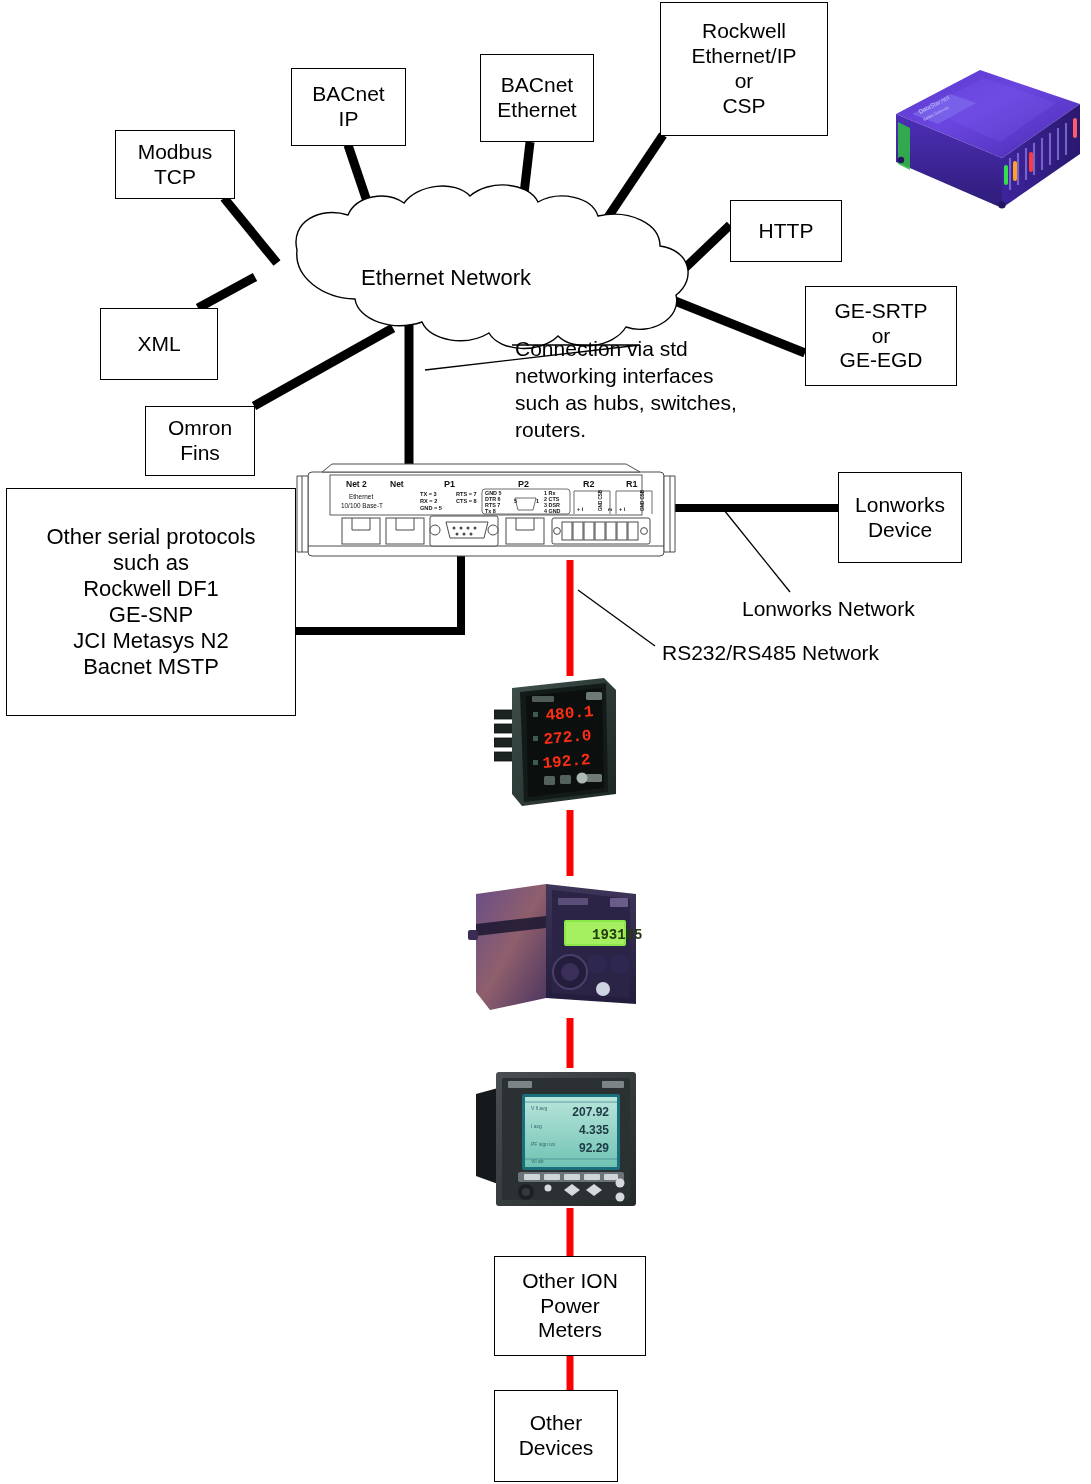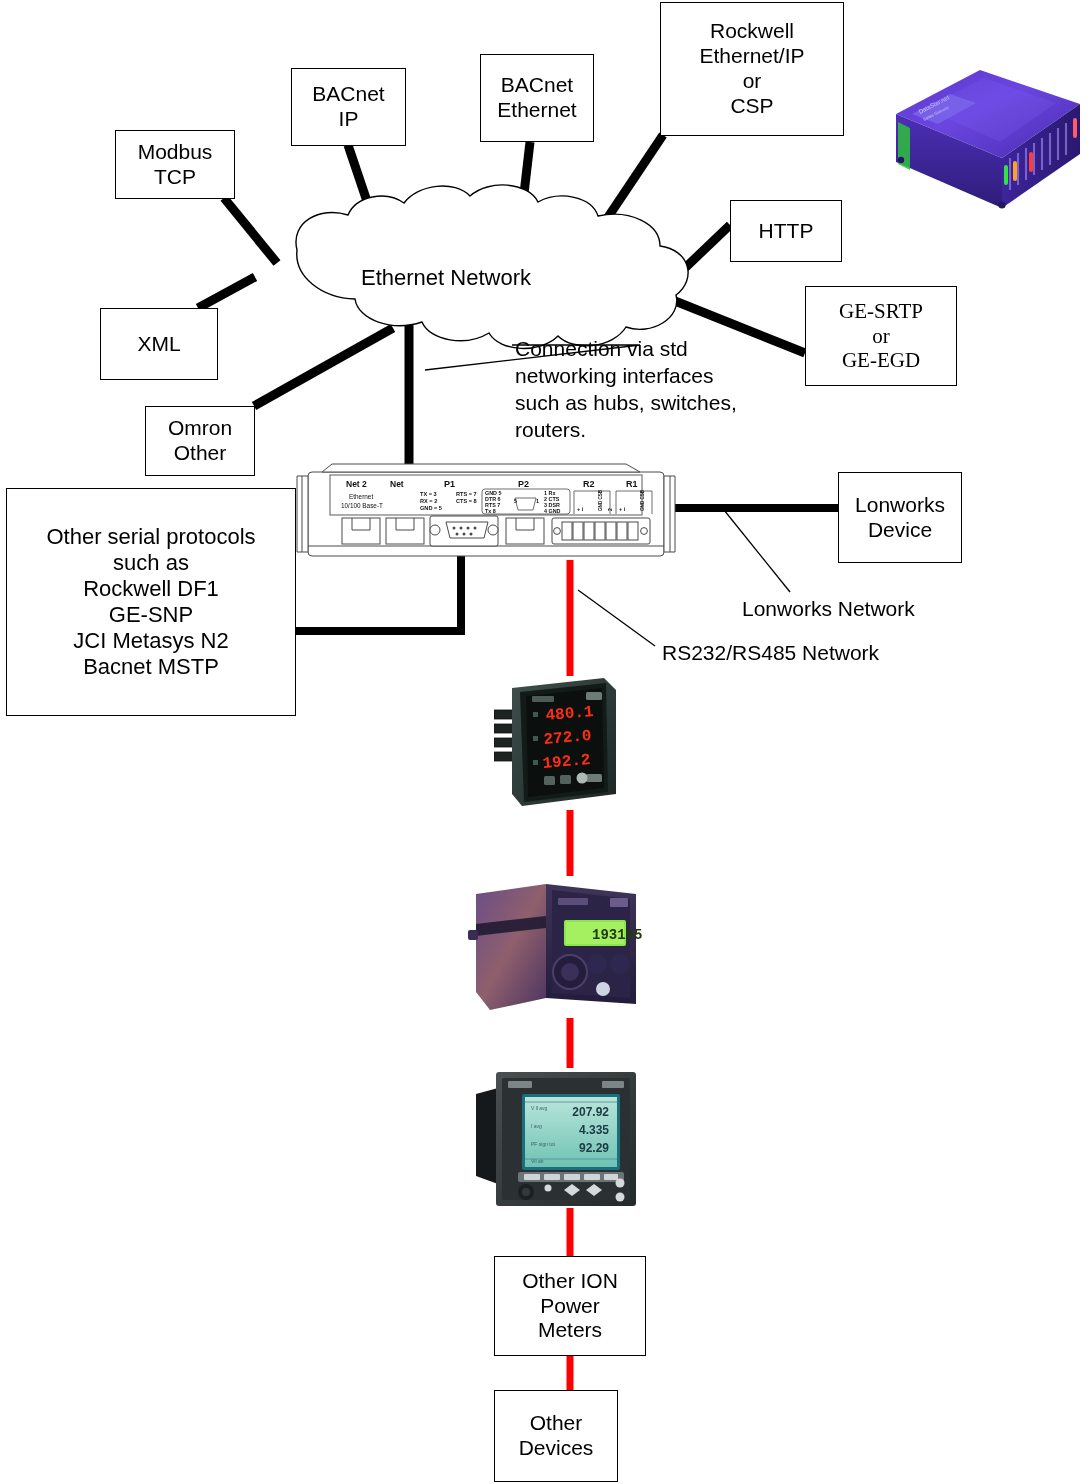--- a/index.html
+++ b/index.html
@@ -152,35 +152,35 @@
 
   <div class="nbox" style="left:104px; top:130px; width:120px; height:69px;margin-left:11px;">Modbus
 TCP</div>
 
   <div class="nbox" style="left:291px; top:68px; width:115px; height:78px;">BACnet
 IP</div>
 
   <div class="nbox" style="left:480px; top:54px; width:114px; height:88px;">BACnet
 Ethernet</div>
 
-  <div class="nbox" style="left:660px; top:2px; width:184px; height:134px;">Rockwell
+  <div class="nbox" style="left:660px; top:2px; width:168px; height:134px;">Rockwell
 Ethernet/IP
 or
 CSP</div>
 
   <div class="nbox" style="left:730px; top:200px; width:112px; height:62px;">HTTP</div>
 
-  <div class="nbox" style="left:805px; top:286px; width:152px; height:100px;font-family:Liberation Serif, serif;">GE-SRTP
+  <div class="nbox" style="left:805px; top:286px; width:152px; height:100px;">GE-SRTP
 or
 GE-EGD</div>
 
   <div class="nbox" style="left:100px; top:308px; width:118px; height:72px;">XML</div>
 
   <div class="nbox" style="left:145px; top:406px; width:110px; height:70px;">Omron
-Other</div>
+Fins</div>
 
   <div class="freetext" style="left:515px; top:336px; width:260px;">Connection via std
 networking interfaces
 such as hubs, switches,
 routers.</div>
 
   <div class="nbox big" style="left:6px; top:488px; width:290px; height:228px;">Other serial protocols
 such as
 Rockwell DF1
 GE-SNP

